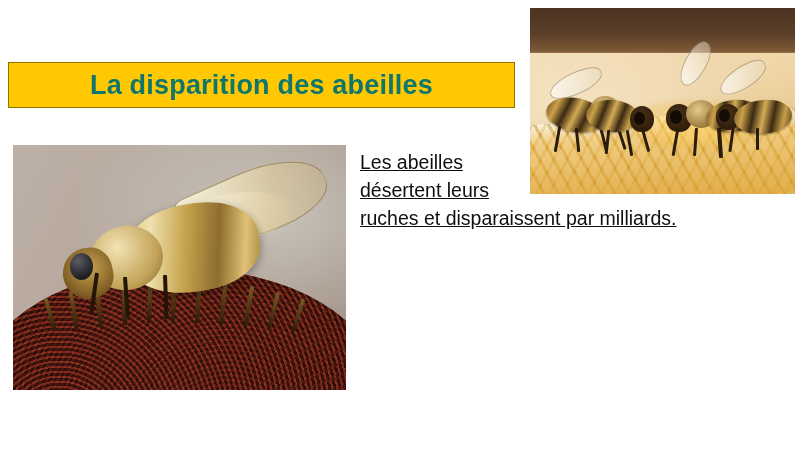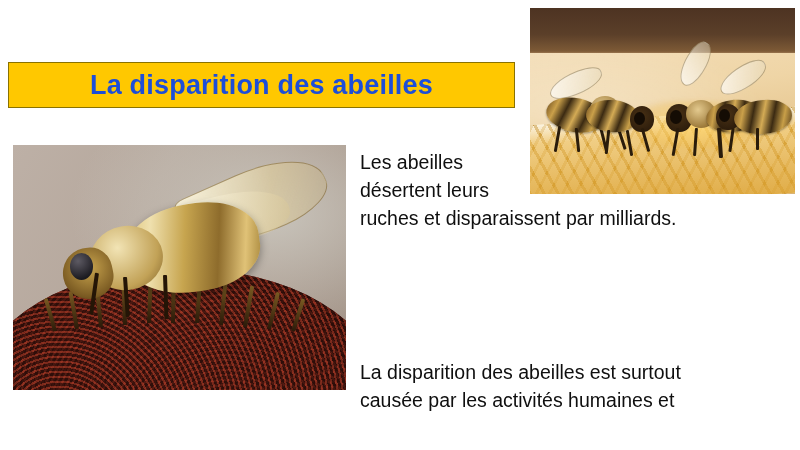--- a/index.html
+++ b/index.html
@@ -28,21 +28,21 @@
     background: #FFC800;
     border: 1px solid #8a7200;
     box-sizing: border-box;
     display: flex;
     align-items: center;
     justify-content: center;
   }
   #title-text {
     font-size: 27px;
     font-weight: bold;
-    color: #1d4ed8;
+    color: #0f766e;
     letter-spacing: 0.2px;
     white-space: nowrap;
   }
 
   
   #photo-bees-honeycomb {
     position: absolute;
     left: 530px;
     top: 8px;
     width: 265px;
@@ -239,21 +239,21 @@
   }
 
   
   .para {
     position: absolute;
     color: #0f0f0f;
     font-size: 19.5px;
     line-height: 28px;
     white-space: pre-line;
   }
-  #para-1 { left: 360px; top: 148px; width: 430px; }
+  #para-1 { left: 360px; top: 148px; width: 430px; text-decoration: underline; }
   #para-2 { left: 360px; top: 253px; width: 430px; }
   #para-3 { left: 360px; top: 358px; width: 430px; }
   #para-4 { left: 15px;  top: 414px; width: 600px; }
 </style>
 </head>
 <body>
 
 <div id="slide">
 
   <div id="title-banner">
@@ -334,16 +334,14 @@
     <div class="bf-bee-head"></div>
     <div class="bf-bee-eye"></div>
     <div class="bf-bee-leg" style="left:82px;top:128px;width:4px;height:42px;transform:rotate(8deg);"></div>
     <div class="bf-bee-leg" style="left:110px;top:132px;width:4px;height:40px;transform:rotate(-4deg);"></div>
     <div class="bf-bee-leg" style="left:150px;top:130px;width:4px;height:44px;transform:rotate(-2deg);"></div>
   </div>
 
   <div class="para" id="para-1">Les abeilles
 désertent leurs
 ruches et disparaissent par milliards.</div>
-  <div class="para" id="para-3">La disparition des abeilles est surtout
-causée par les activités humaines et</div>
 
 </div>
 
 </body></html>

